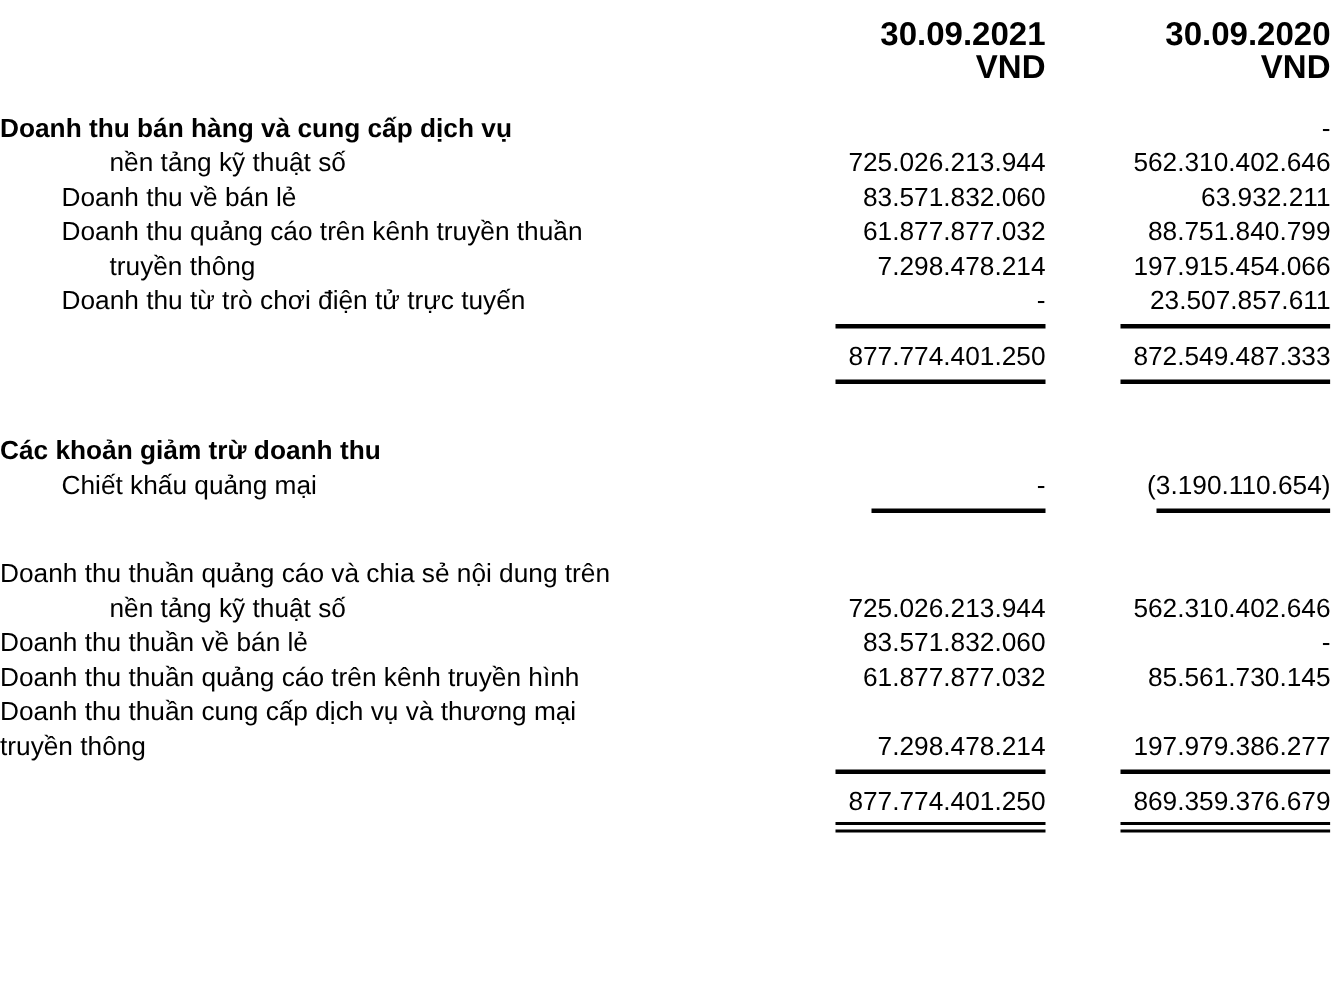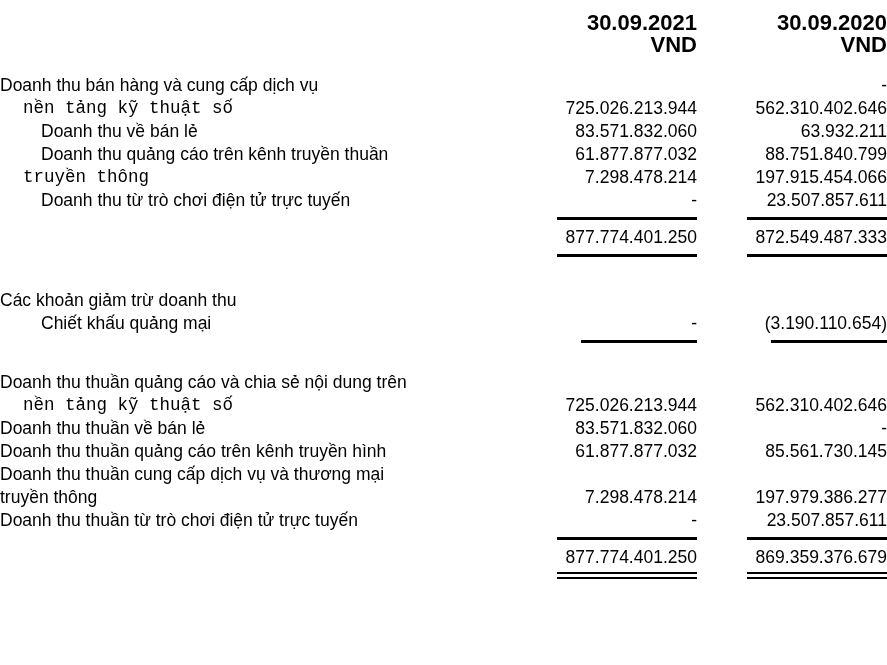--- a/index.html
+++ b/index.html
@@ -53,23 +53,23 @@
   }
   .hdr .lbl { text-align: left; }
   .hdr-v1 { padding-right: 204px; }
   .hdr-v2 { padding-right: 25px; }
 
   
   .lbl {
     text-align: left;
     padding-left: 38px;
   }
-  .lbl.bold { font-weight: normal; }
+  .lbl.bold { font-weight: bold; }
   .lbl.ind1 { padding-left: 41px; }
-  .lbl.ind2 { padding-left: 23px; font-family: Liberation Mono, monospace; }
+  .lbl.ind2 { padding-left: 73px; }
   .lbl.ind0 { }
 
   
   .num {
     text-align: right;
     font-variant-numeric: tabular-nums;
   }
   .v1 { padding-right: 204px; }
   .v2 { padding-right: 25px; }
 
@@ -245,25 +245,20 @@
         <td class="lbl ind0">Doanh thu thuần cung cấp dịch vụ và thương mại</td>
         <td class="num v1"></td>
         <td class="num v2"></td>
       </tr>
       <tr>
         <td class="lbl ind0">truyền thông</td>
         <td class="num v1">7.298.478.214</td>
         <td class="num v2">197.979.386.277</td>
       </tr>
 
-      <tr>
-        <td class="lbl ind0">Doanh thu thuần từ trò chơi điện tử trực tuyến</td>
-        <td class="num v1">-</td>
-        <td class="num v2">23.507.857.611</td>
-      </tr>
 
       <tr class="rule-row rule-long">
         <td></td>
         <td class="rule-wrap v1"><span class="rule"></span></td>
         <td class="rule-wrap v2"><span class="rule"></span></td>
       </tr>
 
       <tr>
         <td class="lbl"></td>
         <td class="num v1">877.774.401.250</td>

